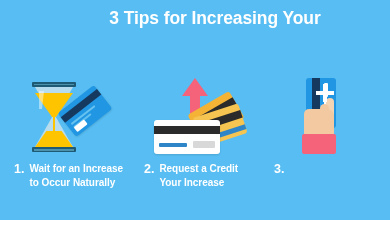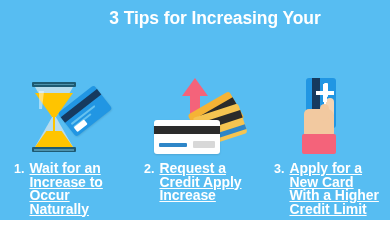--- a/index.html
+++ b/index.html
@@ -236,25 +236,24 @@
   .caption-num {
     color: #ffffff;
     font-size: 12.5px;
     font-weight: bold;
     line-height: 14px;
     margin-right: 5px;
     flex: 0 0 auto;
   }
   .caption-text {
     color: #ffffff;
-    font-size: 14px;
+    font-size: 10px;
     font-weight: bold;
     line-height: 13.5px;
     letter-spacing: -0.05px;
-    text-decoration: underline;
   }
 </style>
 </head>
 <body>
 
 <div id="infographic">
 
   <div class="title-block">
     <span class="title-line">3 Tips for Increasing Your</span>
   </div>
@@ -327,21 +326,20 @@
 
   </div>
 
   <div class="caption-row">
     <div class="caption-cell">
       <span class="caption-num">1.</span>
       <span class="caption-text">Wait for an Increase to Occur Naturally</span>
     </div>
     <div class="caption-cell">
       <span class="caption-num">2.</span>
-      <span class="caption-text">Request a Credit Apply Increase</span>
+      <span class="caption-text">Request a Credit Your Increase</span>
     </div>
     <div class="caption-cell">
       <span class="caption-num">3.</span>
-      <span class="caption-text">Apply for a New Card With a Higher Credit Limit</span>
     </div>
   </div>
 
 </div>
 
 </body></html>

